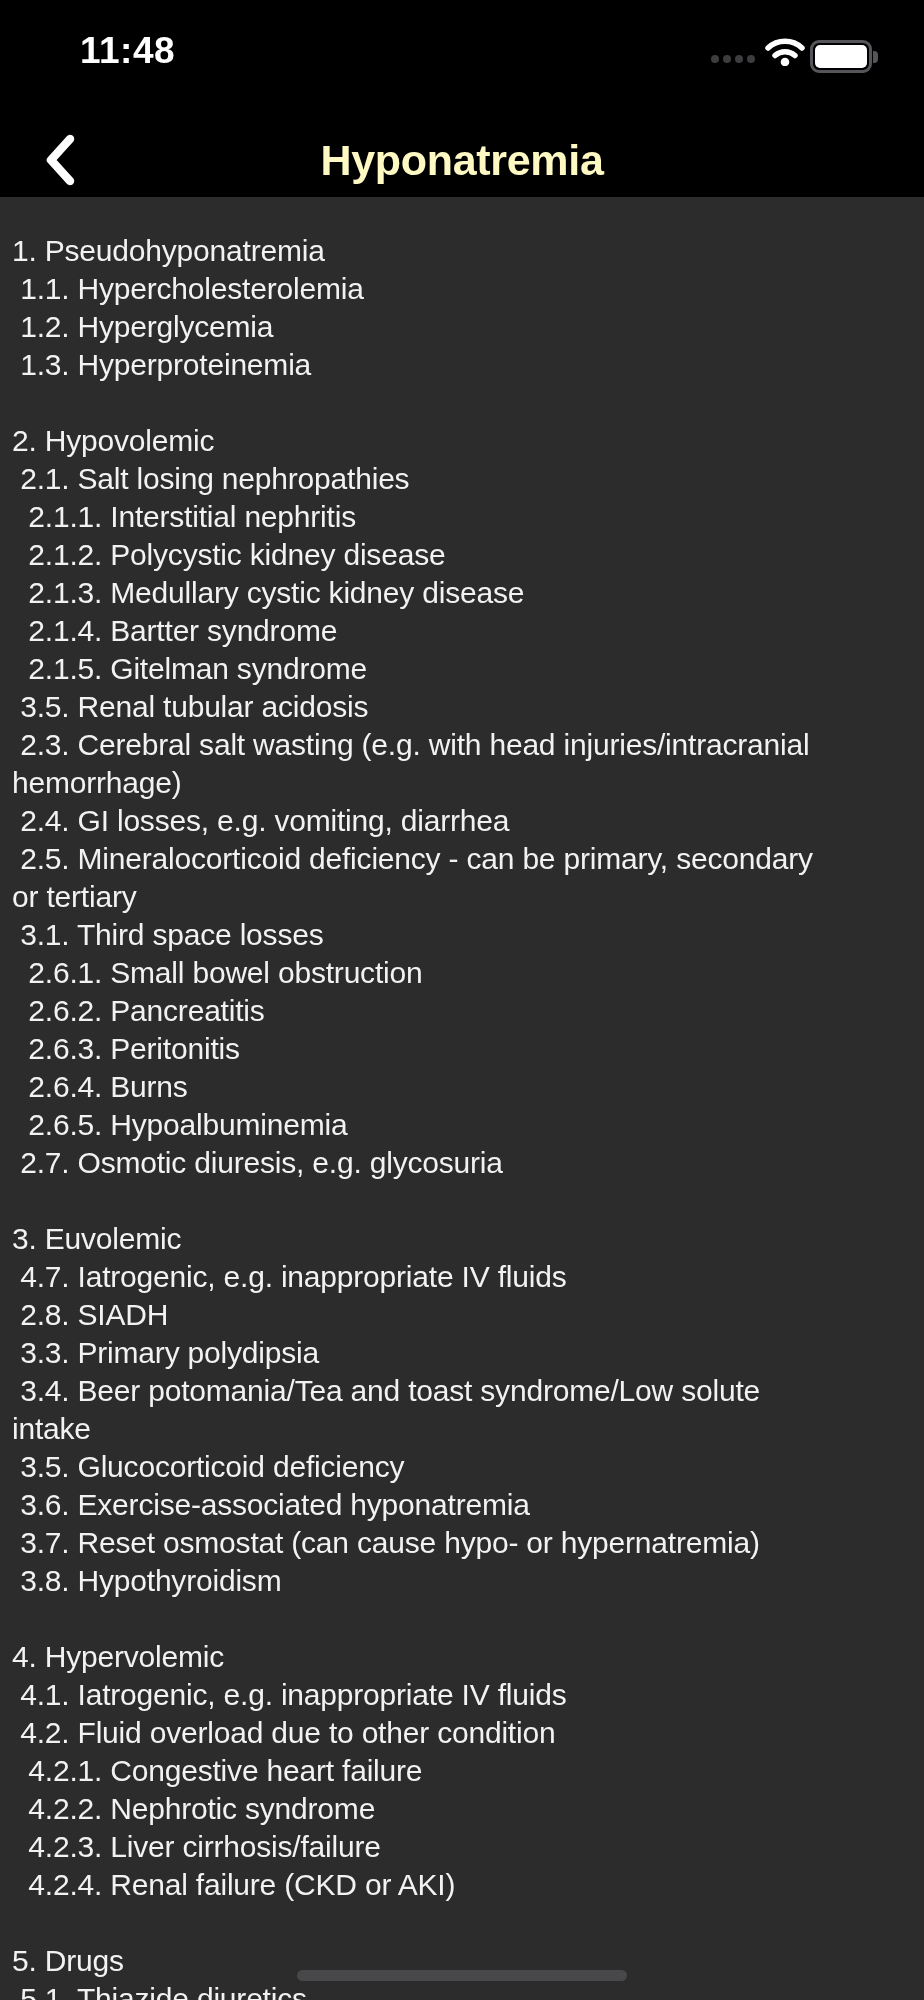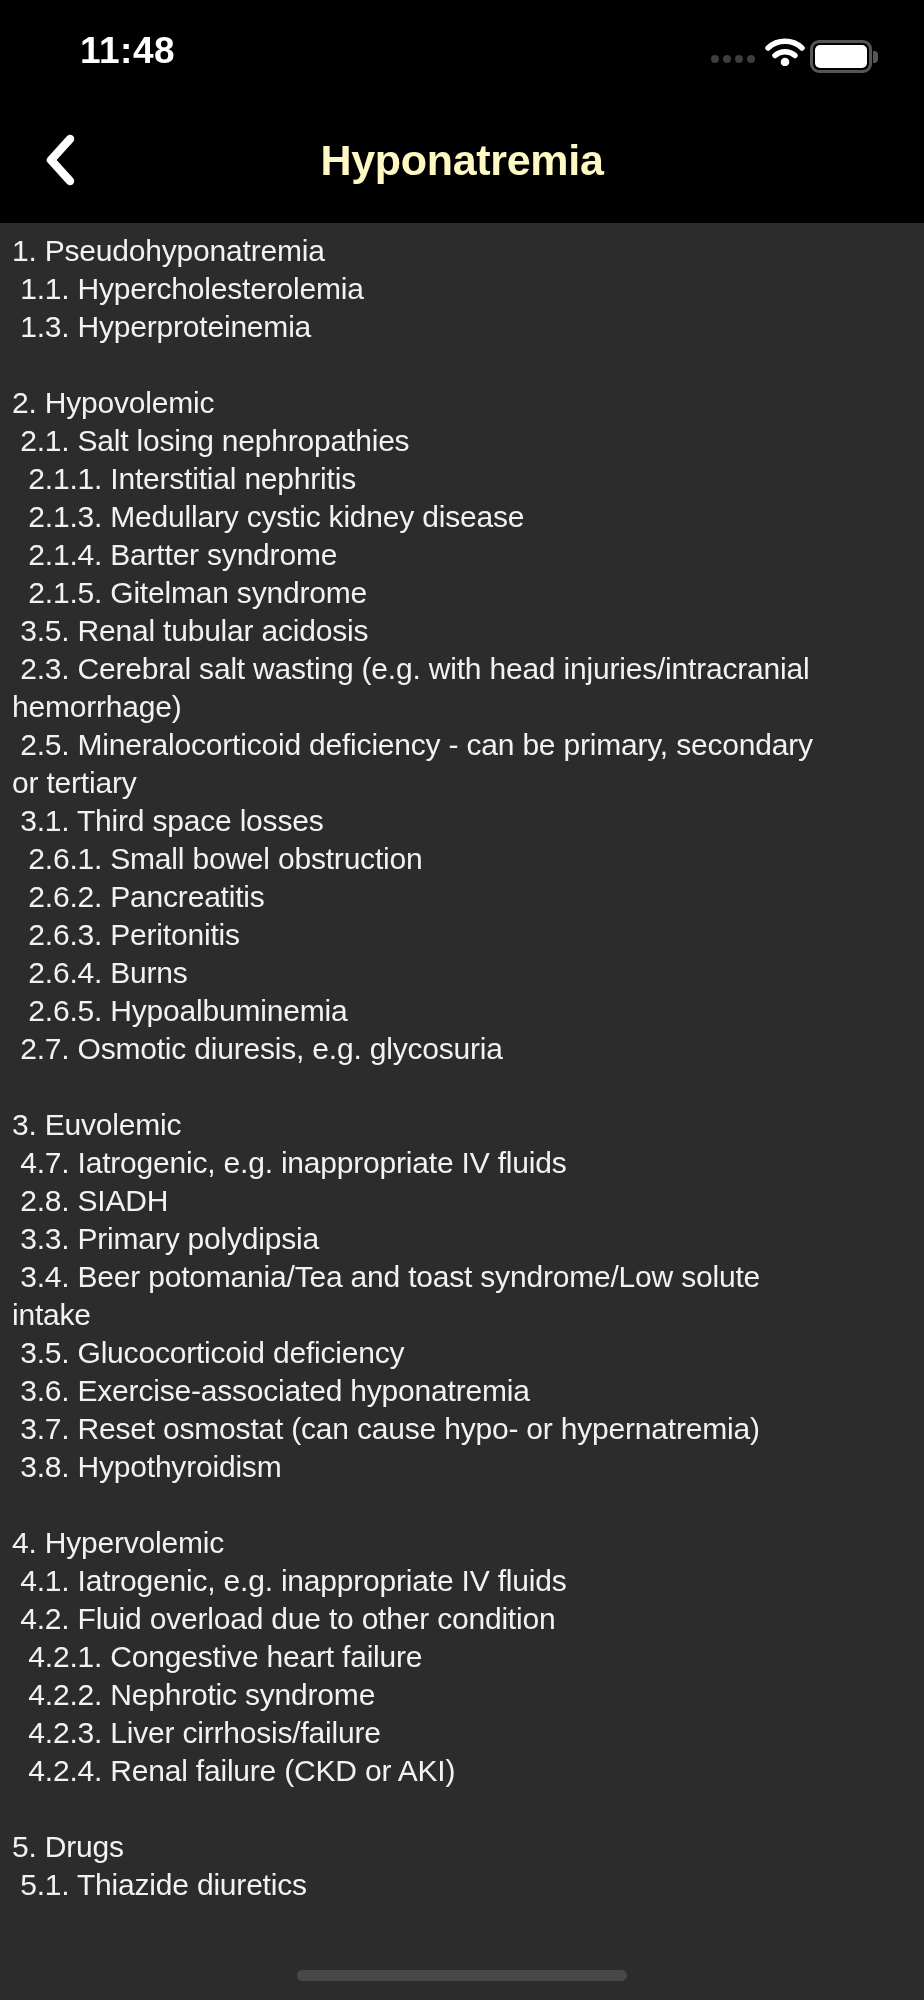--- a/index.html
+++ b/index.html
@@ -9,21 +9,21 @@
     height: 2000px;
     background: #2c2c2c;
     overflow: hidden;
     font-family: "Liberation Sans", "DejaVu Sans", sans-serif;
   }
 
   
   .header {
     position: absolute;
     top: 0; left: 0;
-    width: 924px; height: 223px;
+    width: 924px; height: 197px;
     background: #000;
     z-index: 2;
   }
   .time {
     position: absolute;
     left: 80px; top: 30px;
     color: #fff;
     font-size: 37px;
     font-weight: 700;
     letter-spacing: 0.5px;
@@ -146,31 +146,34 @@
     </div>
 
     <div class="page-title">Hyponatremia</div>
   </div>
 
   <div class="content">
     <div id="outline">
         <div class="section">
           <div class="line">1. Pseudohyponatremia</div>
           <div class="line"> 1.1. Hypercholesterolemia</div>
+          <div class="line"> 1.2. Hyperglycemia</div>
           <div class="line"> 1.3. Hyperproteinemia</div>
         </div>
         <div class="section">
           <div class="line">2. Hypovolemic</div>
           <div class="line"> 2.1. Salt losing nephropathies</div>
           <div class="line">  2.1.1. Interstitial nephritis</div>
+          <div class="line">  2.1.2. Polycystic kidney disease</div>
           <div class="line">  2.1.3. Medullary cystic kidney disease</div>
           <div class="line">  2.1.4. Bartter syndrome</div>
           <div class="line">  2.1.5. Gitelman syndrome</div>
           <div class="line"> 3.5. Renal tubular acidosis</div>
           <div class="line"> 2.3. Cerebral salt wasting (e.g. with head injuries/intracranial hemorrhage)</div>
+          <div class="line"> 2.4. GI losses, e.g. vomiting, diarrhea</div>
           <div class="line"> 2.5. Mineralocorticoid deficiency - can be primary, secondary or tertiary</div>
           <div class="line"> 3.1. Third space losses</div>
           <div class="line">  2.6.1. Small bowel obstruction</div>
           <div class="line">  2.6.2. Pancreatitis</div>
           <div class="line">  2.6.3. Peritonitis</div>
           <div class="line">  2.6.4. Burns</div>
           <div class="line">  2.6.5. Hypoalbuminemia</div>
           <div class="line"> 2.7. Osmotic diuresis, e.g. glycosuria</div>
         </div>
         <div class="section">

